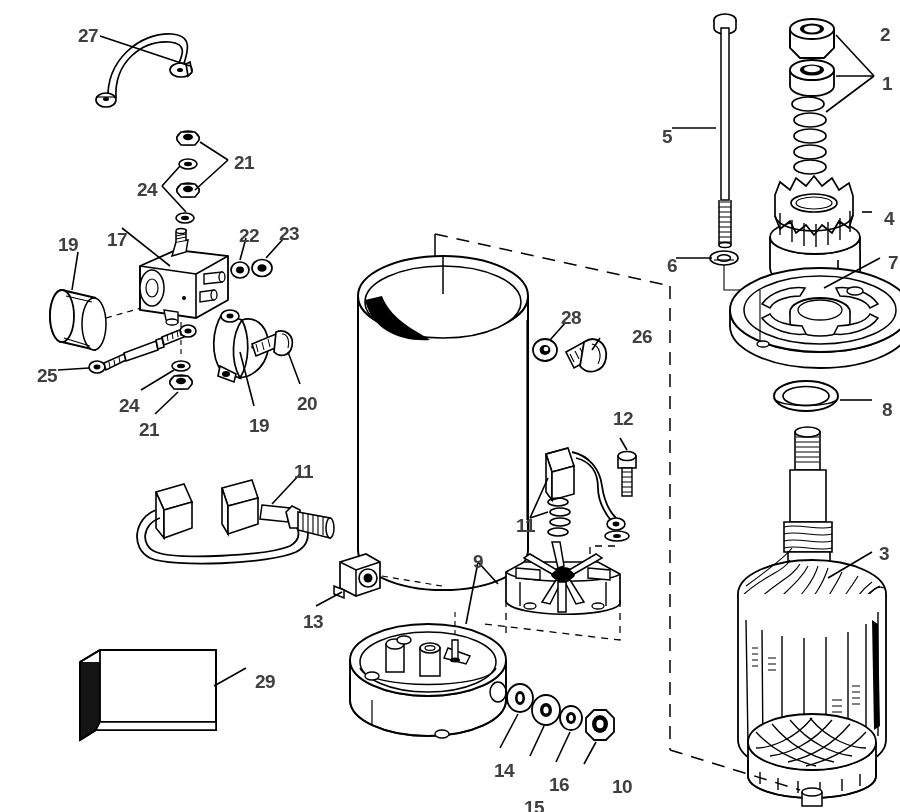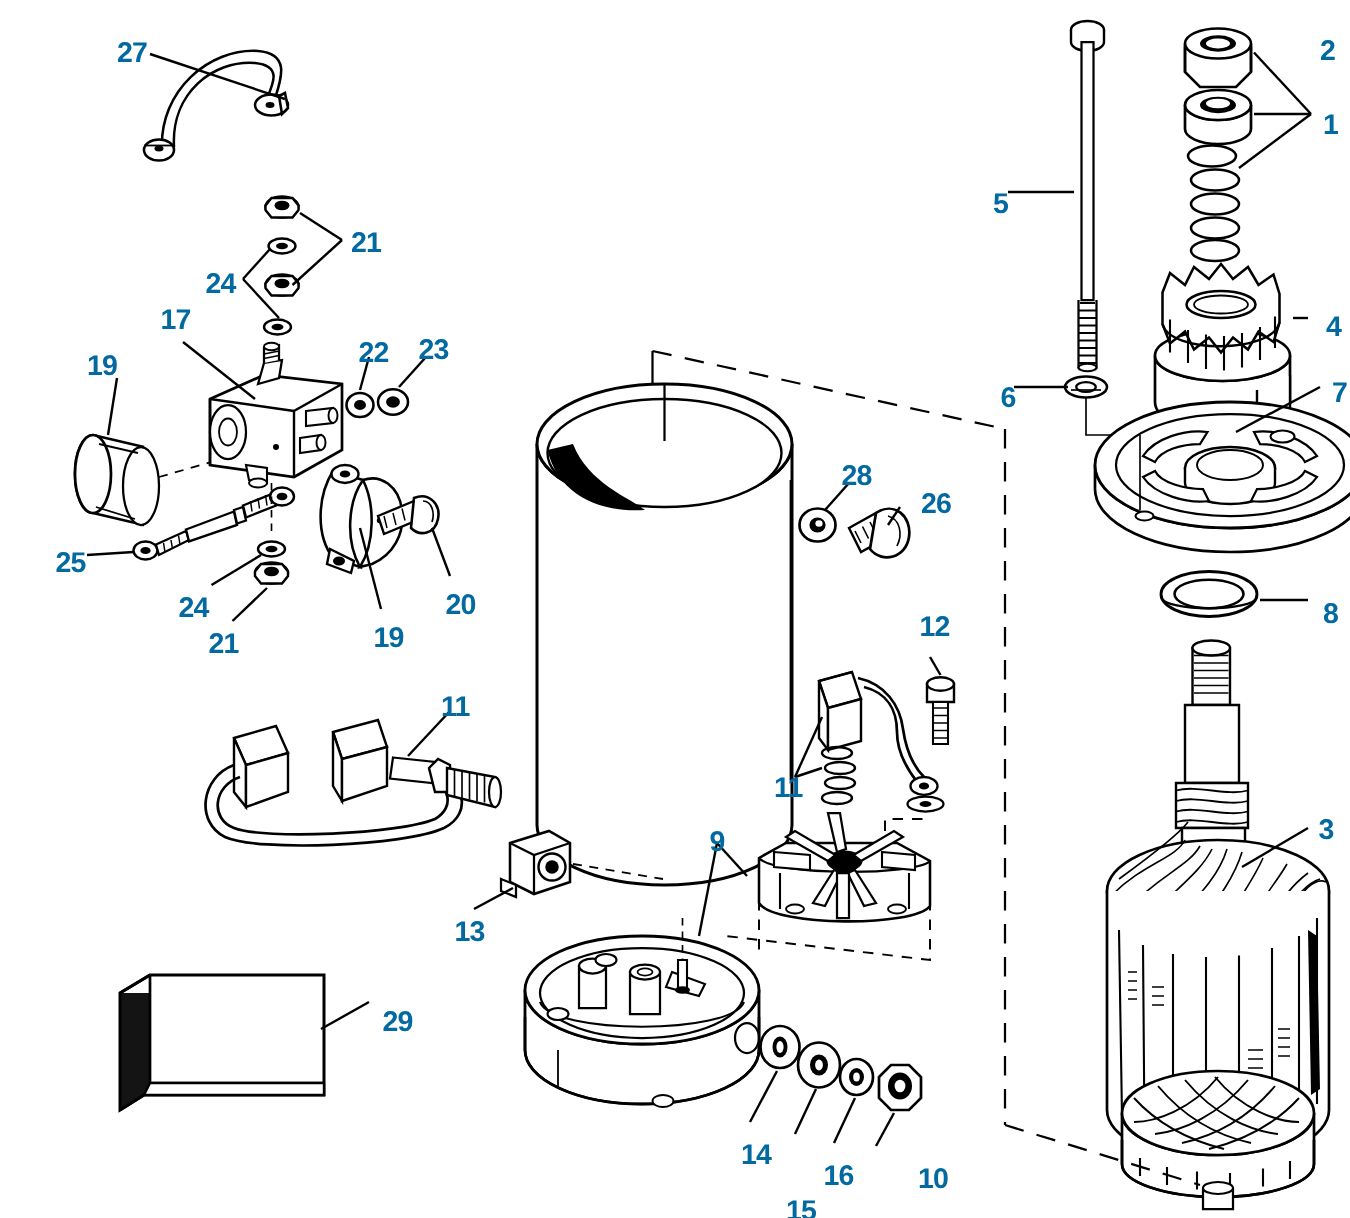--- a/index.html
+++ b/index.html
@@ -21,21 +21,21 @@
     left: 0;
     top: 0;
     width: 900px;
     height: 812px;
   }
   .callout {
     position: absolute;
     font-family: "Liberation Sans", sans-serif;
     font-weight: bold;
     font-size: 19px;
-    color: #0369a1;
+    color: #404040;
     line-height: 1;
     white-space: nowrap;
     letter-spacing: -0.5px;
   }
   .kit-text {
     position: absolute;
     font-family: "Liberation Sans", sans-serif;
     font-weight: bold;
     font-size: 11.5px;
     color: #000000;
@@ -521,29 +521,29 @@
     <path d="M246,668 L214,686" stroke="#000" stroke-width="1.6" fill="none"></path>
   </svg>
 
 
   <div class="callout" style="left:78px;  top:26px;">27</div>
   <div class="callout" style="left:880px; top:25px;">2</div>
   <div class="callout" style="left:882px; top:74px;">1</div>
   <div class="callout" style="left:234px; top:153px;">21</div>
   <div class="callout" style="left:137px; top:180px;">24</div>
   <div class="callout" style="left:662px; top:127px;">5</div>
-  <div class="callout" style="left:107px; top:204px;">17</div>
+  <div class="callout" style="left:107px; top:230px;">17</div>
   <div class="callout" style="left:239px; top:226px;">22</div>
   <div class="callout" style="left:279px; top:224px;">23</div>
   <div class="callout" style="left:58px;  top:235px;">19</div>
   <div class="callout" style="left:884px; top:209px;">4</div>
   <div class="callout" style="left:888px; top:253px;">7</div>
   <div class="callout" style="left:667px; top:256px;">6</div>
   <div class="callout" style="left:561px; top:308px;">28</div>
-  <div class="callout" style="left:614px; top:327px;text-align:right;">26</div>
+  <div class="callout" style="left:632px; top:327px;text-align:right;">26</div>
   <div class="callout" style="left:37px;  top:366px;">25</div>
   <div class="callout" style="left:882px; top:400px;">8</div>
   <div class="callout" style="left:119px; top:396px;">24</div>
   <div class="callout" style="left:297px; top:394px;">20</div>
   <div class="callout" style="left:139px; top:420px;">21</div>
   <div class="callout" style="left:249px; top:416px;">19</div>
   <div class="callout" style="left:613px; top:409px;">12</div>
   <div class="callout" style="left:294px; top:462px;">11</div>
   <div class="callout" style="left:516px; top:516px;">11</div>
   <div class="callout" style="left:879px; top:544px;">3</div>

